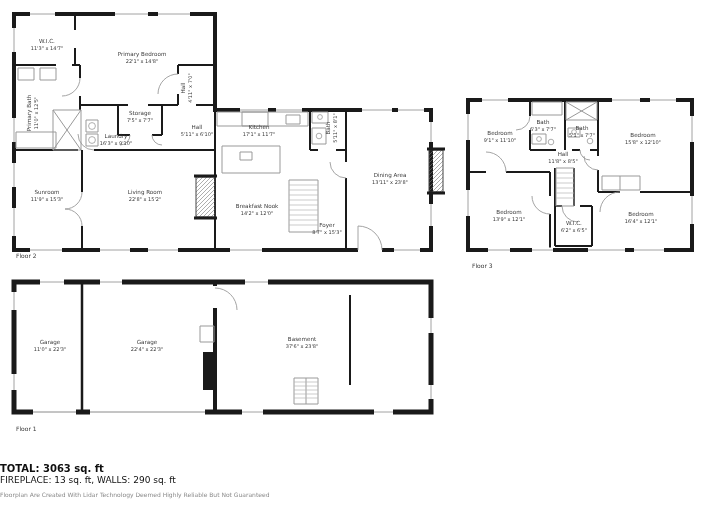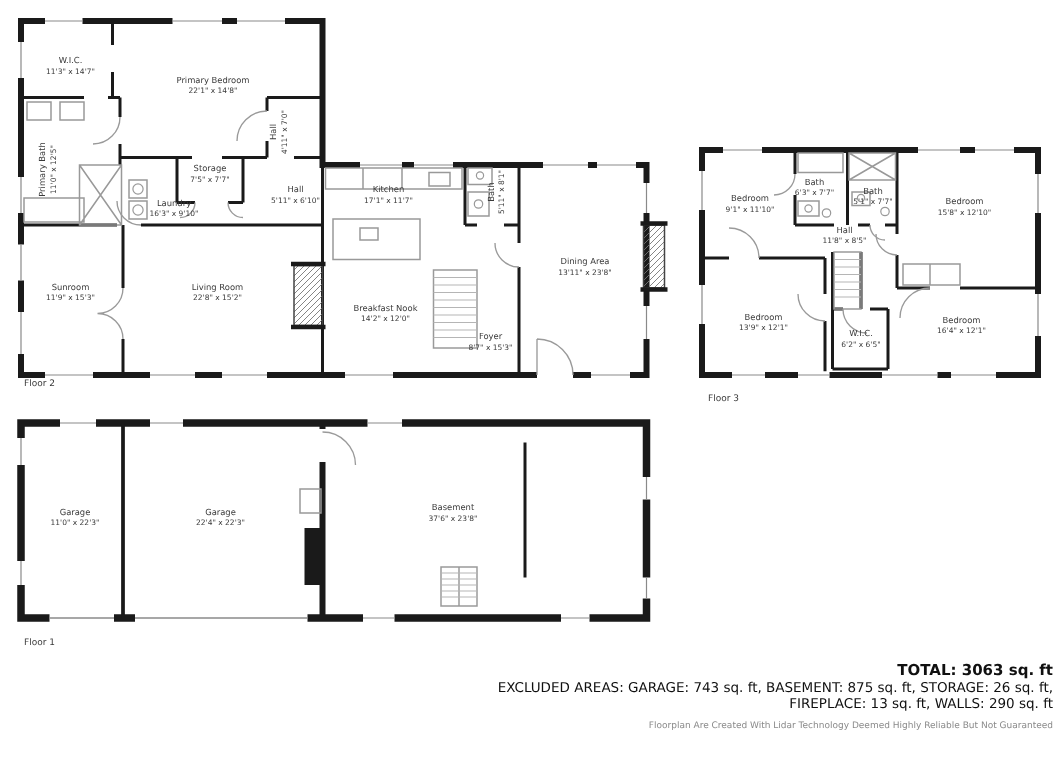--- a/index.html
+++ b/index.html
@@ -5,21 +5,21 @@
   html,body{margin:0;padding:0;background:#fff;}
   .stage{position:relative;width:702px;height:520px;background:#ffffff;overflow:hidden;
          font-family:"DejaVu Sans", sans-serif;}
   .plan-svg{position:absolute;left:0;top:0;}
   .room-label{position:absolute;transform:translate(-50%,-50%);text-align:center;
               color:#3a3a3a;white-space:nowrap;line-height:1.3;}
   .room-label.vert{transform:translate(-50%,-50%) rotate(-90deg);}
   .room-label .rname{font-size:5.6px;}
   .room-label .rdims{font-size:5px;}
   .floor-caption{position:absolute;font-size:6px;color:#3a3a3a;}
-  .footer{position:absolute;left:0;top:442px;width:702px;text-align:right;color:#101010;}
+  .footer{position:absolute;left:0;top:463px;width:702px;text-align:left;color:#101010;}
   .f-total{font-size:10px;font-weight:bold;line-height:12px;}
   .f-line{font-size:9px;line-height:10.5px;}
   .f-disclaimer{font-size:6px;color:#8a8a8a;margin-top:5px;}
 </style>
 </head>
 <body>
 
 <div class="stage">
 
   <svg class="plan-svg" width="702" height="520" viewBox="0 0 702 520">
@@ -230,18 +230,17 @@
     <div class="rname">Basement</div>
     <div class="rdims">37'6" x 23'8"</div>
   </div>
 
   <div class="floor-caption" style="left:16px;top:252px">Floor 2</div>
   <div class="floor-caption" style="left:472px;top:262px">Floor 3</div>
   <div class="floor-caption" style="left:16px;top:425px">Floor 1</div>
 
   <div class="footer">
     <div class="f-total">TOTAL: 3063 sq. ft</div>
-    <div class="f-line">EXCLUDED AREAS: GARAGE: 743 sq. ft, BASEMENT: 875 sq. ft, STORAGE: 26 sq. ft,</div>
     <div class="f-line">FIREPLACE: 13 sq. ft, WALLS: 290 sq. ft</div>
     <div class="f-disclaimer">Floorplan Are Created With Lidar Technology Deemed Highly Reliable But Not Guaranteed</div>
   </div>
 
 </div>
 
 </body></html>

